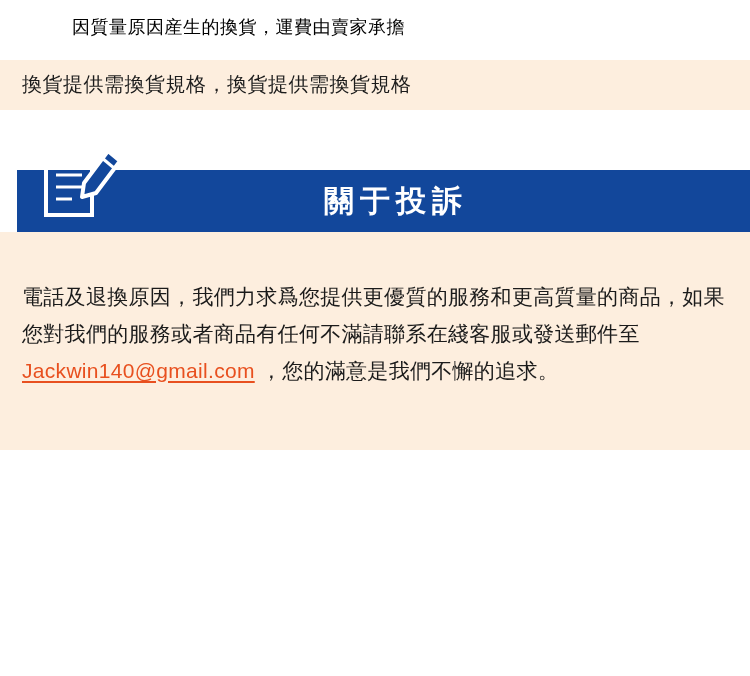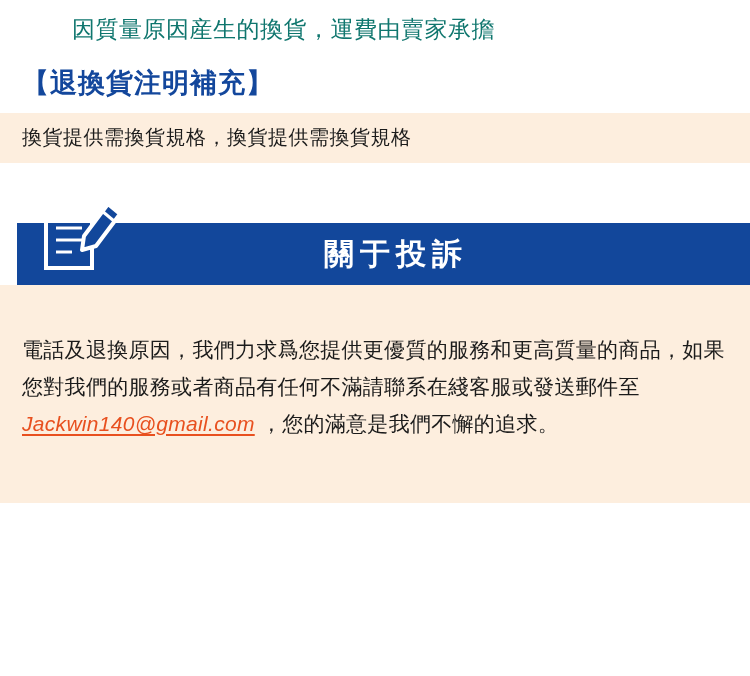--- a/index.html
+++ b/index.html
@@ -18,23 +18,23 @@
     position: relative;
     width: 750px;
     height: 676px;
   }
 
   
   .policy-lines {
     padding: 18px 0 0 0;
   }
   .policy-line {
-    font-size: 23px;
+    font-size: 18px;
     line-height: 1.0;
-    color: #0f766e;
+    color: #000000;
     padding-left: 72px;
     margin-bottom: 24px;
     letter-spacing: 0.5px;
     white-space: nowrap;
   }
 
   
   .blue-heading {
     font-size: 27px;
     font-weight: bold;
@@ -106,33 +106,31 @@
     font-size: 21px;
     line-height: 1.75;
     color: #1b1b1b;
     padding: 0 22px;
     letter-spacing: 0.3px;
   }
   .email-link {
     color: #e8501f;
     text-decoration: underline;
     text-underline-offset: 3px;
-    font-style: italic;
   }
 </style>
 </head>
 <body>
 
 <div class="page">
 
   <div class="policy-lines">
     <div class="policy-line">因質量原因産生的換貨，運費由賣家承擔</div>
   </div>
 
-  <div class="blue-heading">【退換貨注明補充】</div>
 
   <div class="cream-box">
     <div class="cream-line">換貨提供需換貨規格，換貨提供需換貨規格</div>
   </div>
 
   <div class="banner-wrap">
     <div class="banner-bar">
       <span class="banner-title">關于投訴</span>
     </div>
     <svg class="pencil-icon" viewBox="0 0 86 86">

